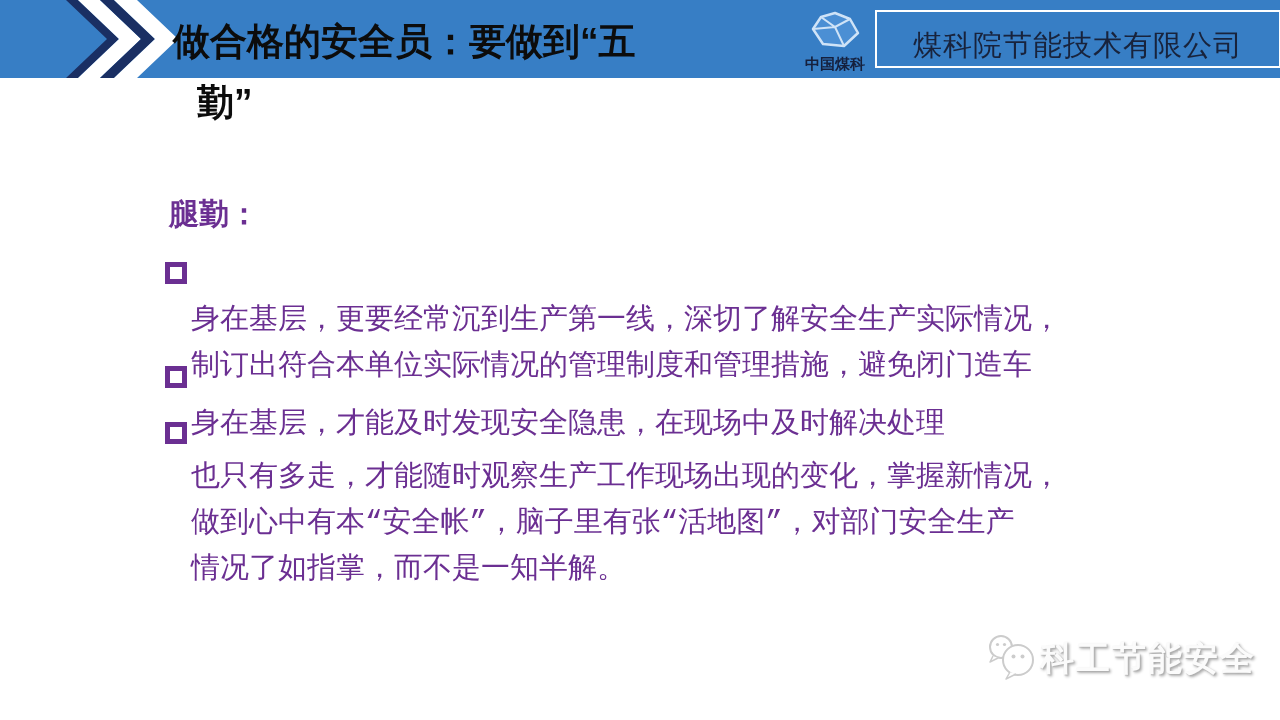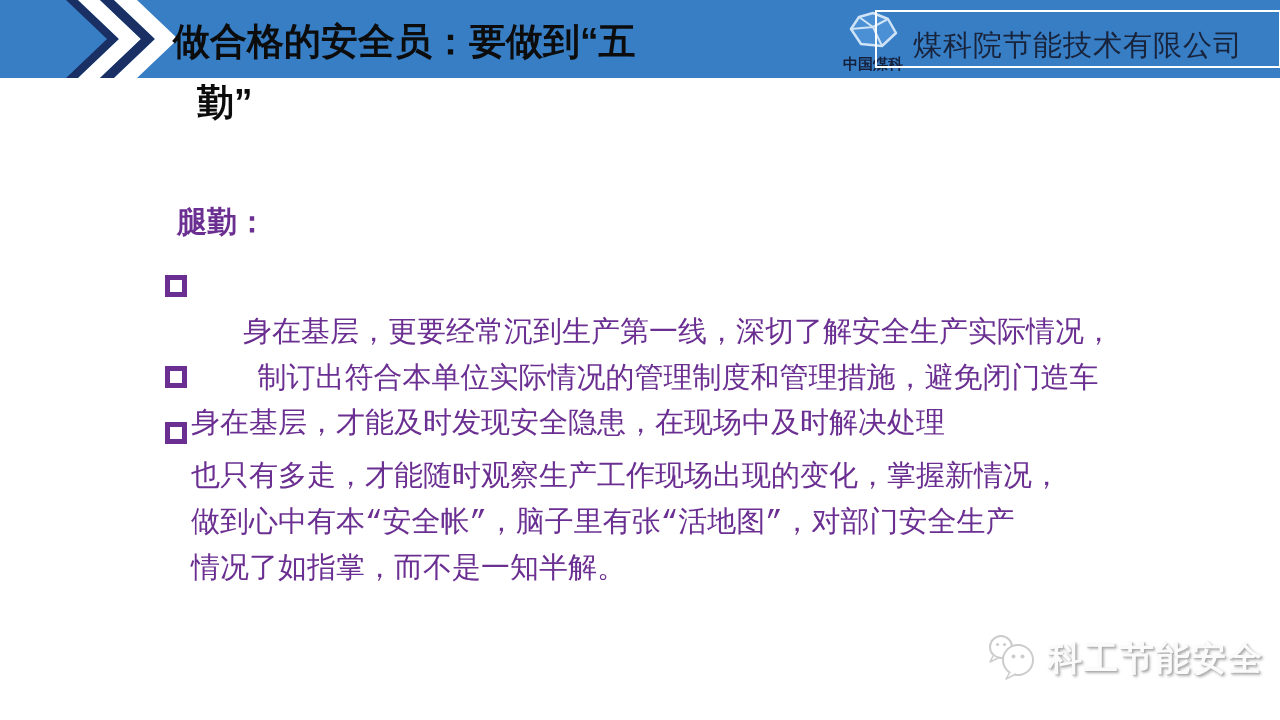--- a/index.html
+++ b/index.html
@@ -18,56 +18,55 @@
     position:absolute; left:173px; top:21px;
     font-size:37px; line-height:42px; font-weight:bold; color:#0c0c0c;
     white-space:nowrap; z-index:3;
   }
   .title-line2 {
     position:absolute; left:197px; top:82px;
     font-size:37px; line-height:42px; font-weight:bold; color:#0c0c0c;
     white-space:nowrap; z-index:3;
   }
   
-  .brand-group { position:absolute; left:838px; top:11px; width:70px; text-align:center; z-index:3; }
+  .brand-group { position:absolute; left:800px; top:11px; width:70px; text-align:center; z-index:3; }
   .brand-caption {
     display:block; margin-top:2px;
     font-size:15px; font-weight:bold; color:#15203d; letter-spacing:0px;
     white-space:nowrap;
   }
   .company-box {
     position:absolute; left:875px; top:10px; width:406px; height:58px;
     border:2px solid #ffffff; box-sizing:border-box;
     display:flex; align-items:flex-end; justify-content:center; z-index:3;
   }
   .company-box span {
     font-size:29px; color:#18233c; letter-spacing:1px; white-space:nowrap;
   }
   
   .content { position:absolute; left:165px; top:0; width:1005px; color:#6b2f92; }
   .section-label {
-    position:absolute; left:0; top:192px; margin:12px;
+    position:absolute; left:0; top:192px; margin:4px;
     font-size:30px; line-height:36px; font-weight:bold; white-space:nowrap;
   }
   .bullet-para {
     position:absolute; left:0; margin:0; width:1000px;
     padding-left:26px; box-sizing:border-box;
     font-size:29px; line-height:46px; white-space:pre-line;
   }
-  .bullet-para.b1 { top:262px;text-align:center; }
+  .bullet-para.b1 { top:249px; }
   .bullet-para.b2 { top:353px; }
   .bullet-para.b3 { top:409px;font-family:Liberation Mono, monospace; }
   .bullet-square {
     position:absolute; left:0; top:13px;
     width:12px; height:12px; border:5px solid #6b2f92; background:#ffffff;
   }
   
   .watermark { position:absolute; left:984px; top:630px; height:58px; display:flex; align-items:center; z-index:2; }
   .watermark-text {
-    margin-left:8px;
     font-size:34px; font-weight:bold; color:#fbfbfb; letter-spacing:2px;
     text-shadow:2px 2px 3px #ababab, 1px 1px 1px #c4c4c4;
     white-space:nowrap;
   }
 </style>
 </head>
 <body>
 
 <div class="slide">
 

